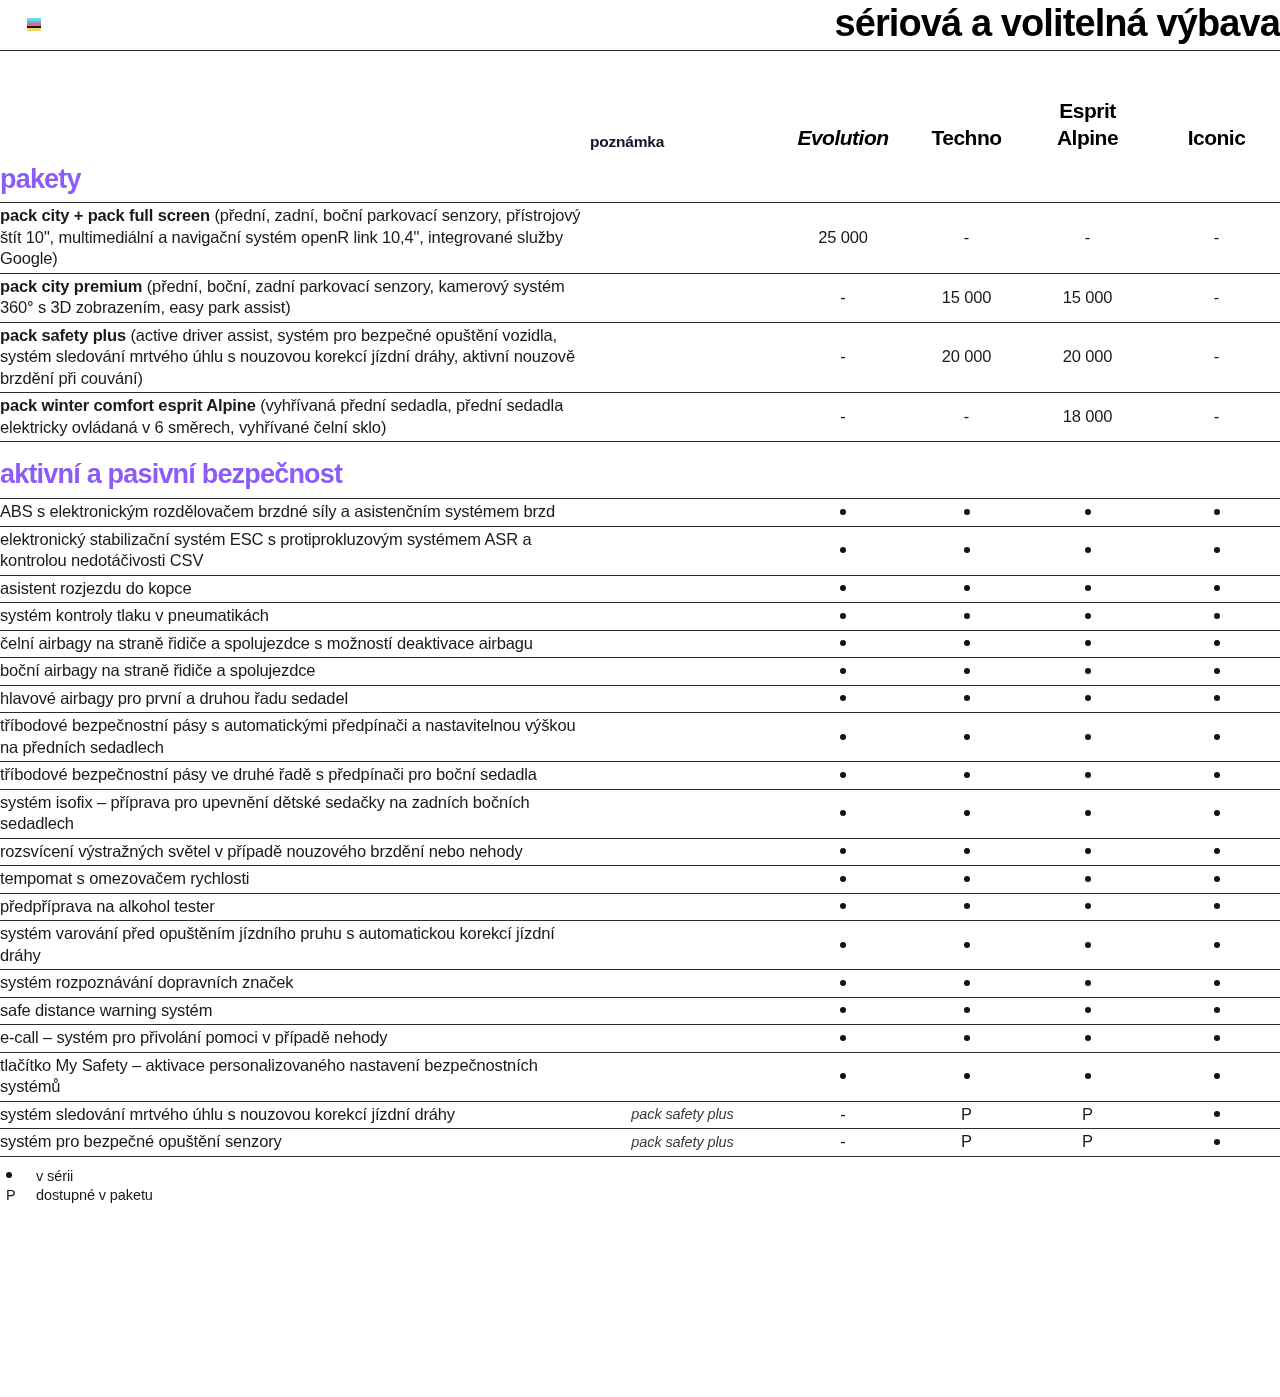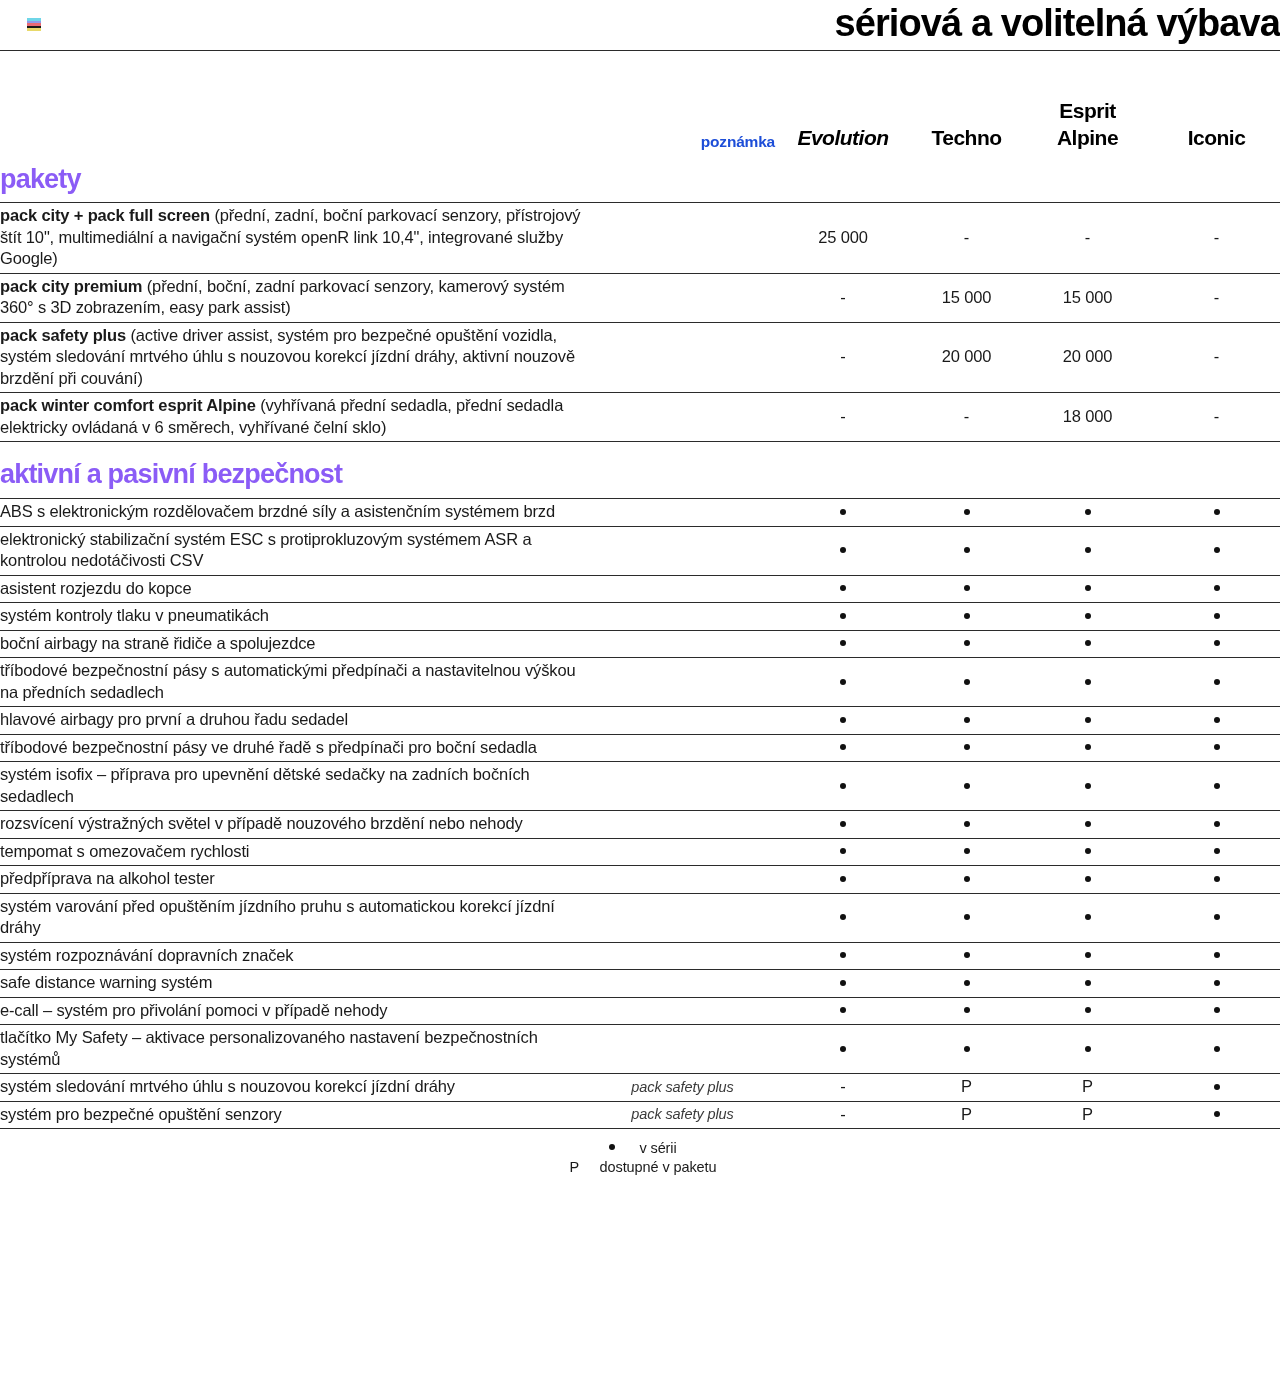--- a/index.html
+++ b/index.html
@@ -70,25 +70,25 @@
     position: absolute;
     bottom: 6px;
     left: 0;
     right: 0;
     display: flex;
     align-items: flex-end;
   }
   .ch-spacer { width: 590px; flex: 0 0 590px; }
   .ch-note {
     width: 185px; flex: 0 0 185px;
-    text-align: right;
+    text-align: left;
     font-size: 15.5px;
     font-weight: 700;
     letter-spacing: -0.2px;
-    color: #1d4ed8;
+    color: #0f172a;
   }
   .ch-trim {
     flex: 0 0 auto;
     text-align: center;
     font-size: 21px;
     font-weight: 700;
     letter-spacing: -0.5px;
     line-height: 27px;
     color: #000;
   }
@@ -165,21 +165,21 @@
   }
   .dash { font-size: 16.5px; }
 
   
   .legend {
     padding-top: 10px;
     font-size: 14.5px;
     line-height: 19px;
     color: #1a1a1a;
   }
-  .legend-row { display: flex; align-items: center; justify-content: center; }
+  .legend-row { display: flex; align-items: center; }
   .legend-sym {
     width: 36px;
     flex: 0 0 36px;
     text-align: left;
     padding-left: 6px;
   }
   .legend-sym .dot { top: -2px; }
   .legend-txt { letter-spacing: -0.1px; }
 </style>
 </head>
@@ -284,37 +284,45 @@
       </tr>
       <tr>
         <td class="c-label">systém kontroly tlaku v pneumatikách</td>
         <td class="c-note"></td>
         <td class="c-val v1"><span class="dot"></span></td>
         <td class="c-val v2"><span class="dot"></span></td>
         <td class="c-val v3"><span class="dot"></span></td>
         <td class="c-val v4"><span class="dot"></span></td>
       </tr>
       <tr>
+        <td class="c-label">čelní airbagy na straně řidiče a spolujezdce s možností deaktivace airbagu</td>
+        <td class="c-note"></td>
+        <td class="c-val v1"><span class="dot"></span></td>
+        <td class="c-val v2"><span class="dot"></span></td>
+        <td class="c-val v3"><span class="dot"></span></td>
+        <td class="c-val v4"><span class="dot"></span></td>
+      </tr>
+      <tr>
         <td class="c-label">boční airbagy na straně řidiče a spolujezdce</td>
         <td class="c-note"></td>
         <td class="c-val v1"><span class="dot"></span></td>
         <td class="c-val v2"><span class="dot"></span></td>
         <td class="c-val v3"><span class="dot"></span></td>
         <td class="c-val v4"><span class="dot"></span></td>
       </tr>
       <tr>
+        <td class="c-label">hlavové airbagy pro první a druhou řadu sedadel</td>
+        <td class="c-note"></td>
+        <td class="c-val v1"><span class="dot"></span></td>
+        <td class="c-val v2"><span class="dot"></span></td>
+        <td class="c-val v3"><span class="dot"></span></td>
+        <td class="c-val v4"><span class="dot"></span></td>
+      </tr>
+      <tr>
         <td class="c-label">tříbodové bezpečnostní pásy s automatickými předpínači a nastavitelnou výškou na předních sedadlech</td>
-        <td class="c-note"></td>
-        <td class="c-val v1"><span class="dot"></span></td>
-        <td class="c-val v2"><span class="dot"></span></td>
-        <td class="c-val v3"><span class="dot"></span></td>
-        <td class="c-val v4"><span class="dot"></span></td>
-      </tr>
-      <tr>
-        <td class="c-label">hlavové airbagy pro první a druhou řadu sedadel</td>
         <td class="c-note"></td>
         <td class="c-val v1"><span class="dot"></span></td>
         <td class="c-val v2"><span class="dot"></span></td>
         <td class="c-val v3"><span class="dot"></span></td>
         <td class="c-val v4"><span class="dot"></span></td>
       </tr>
       <tr>
         <td class="c-label">tříbodové bezpečnostní pásy ve druhé řadě s předpínači pro boční sedadla</td>
         <td class="c-note"></td>
         <td class="c-val v1"><span class="dot"></span></td>

